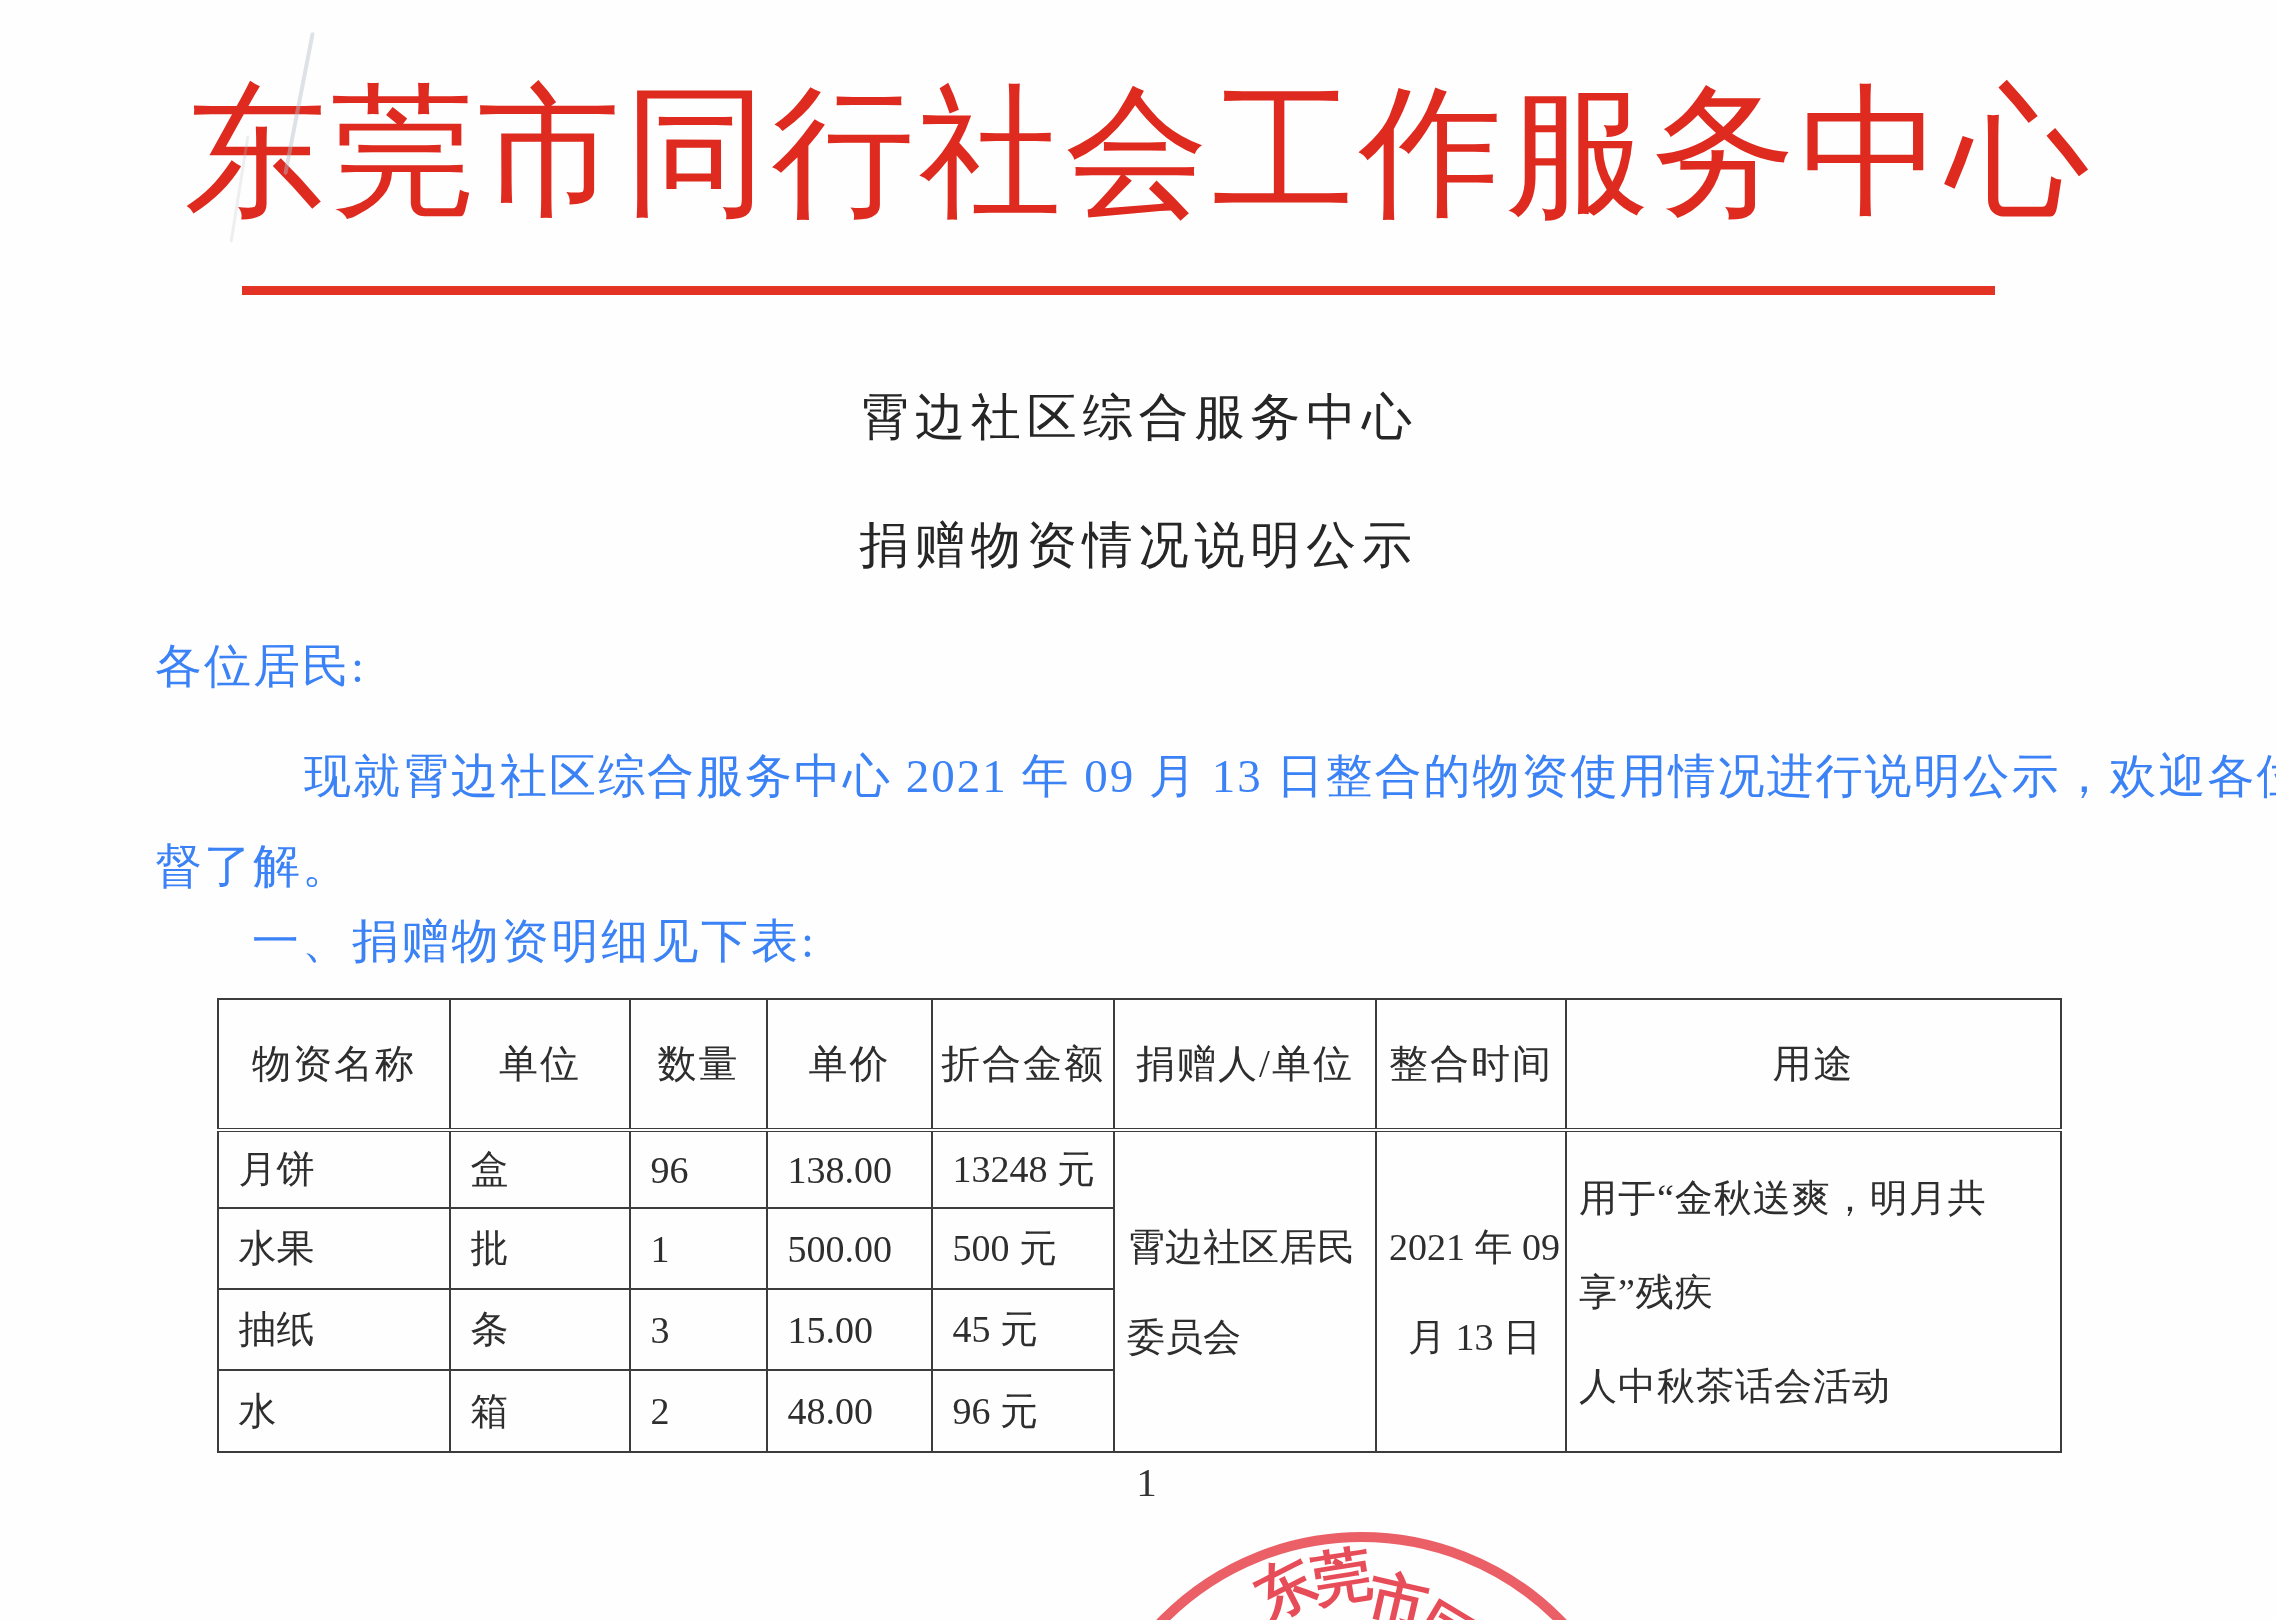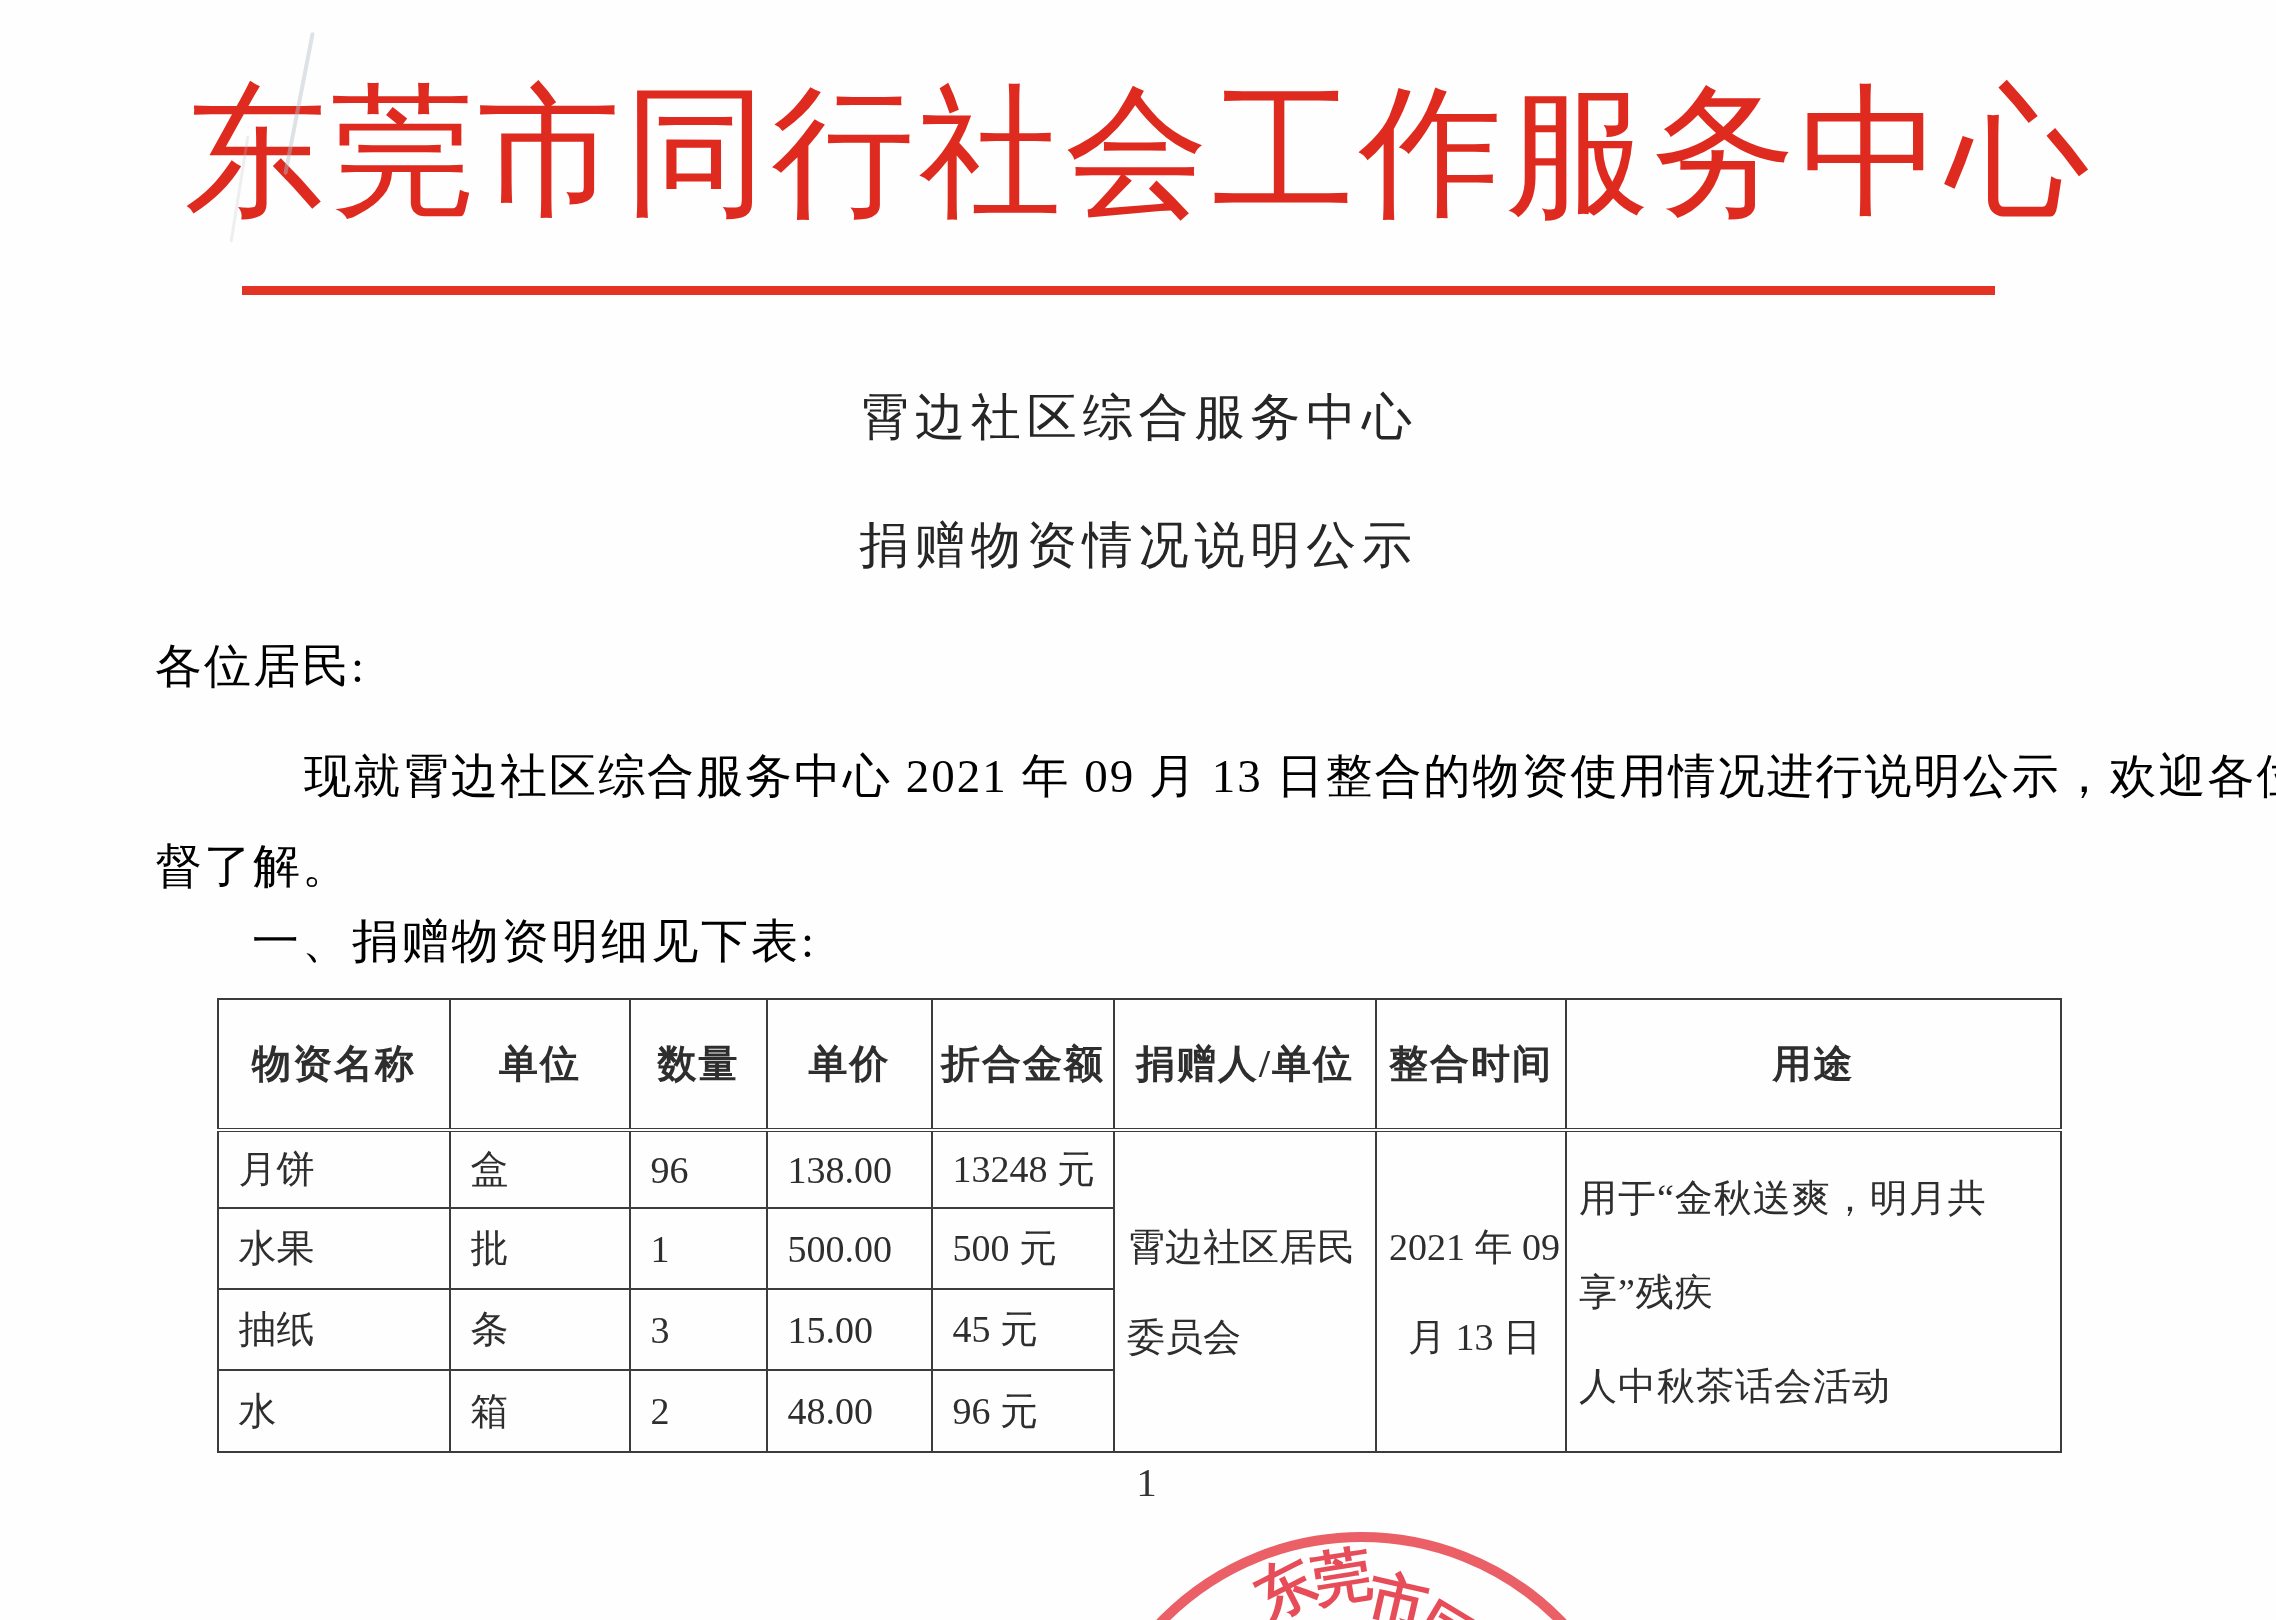--- a/index.html
+++ b/index.html
@@ -20,36 +20,36 @@
   .scan-streak{position:absolute;background:#b9bfc8;border-radius:2.9px;}
   .streak-a{left:297px;top:31px;width:3.9px;height:145px;transform:rotate(11deg);opacity:.45;}
   .streak-b{left:238px;top:135px;width:2.9px;height:108px;transform:rotate(9deg);opacity:.25;}
 
   
   .doc-subtitle{position:absolute;left:0;width:100%;text-align:center;font-size:50px;color:#262626;letter-spacing:5.9px;white-space:nowrap;}
   .subtitle-1{top:384px;}
   .subtitle-2{top:512px;}
 
   
-  .body-text{position:absolute;font-size:47px;color:#000000;white-space:nowrap;letter-spacing:2px;}
+  .body-text{position:absolute;font-size:47px;color:#3b82f6;white-space:nowrap;letter-spacing:2px;}
   .salutation{left:155px;top:635px;}
   .para-line-1{left:304px;top:745px;width:1855px;white-space:nowrap;text-align:justify;text-align-last:justify;}
   .para-line-2{left:155px;top:835px;}
   .section-intro{left:252px;top:910px;letter-spacing:2.9px;}
 
   
   .donation-table{
     position:absolute;left:217px;top:998px;width:1844px;height:455px;
     border-collapse:collapse;table-layout:fixed;font-size:38px;color:#2e2e2e;
   }
   .donation-table th,.donation-table td{
     border:2px solid #3c3c3c;overflow:hidden;
   }
   .donation-table th{
-    font-size:39px;font-weight:bold;text-align:center;vertical-align:middle;
+    font-size:39px;font-weight:normal;text-align:center;vertical-align:middle;
     border-bottom:4.9px double #3c3c3c;letter-spacing:2px;
   }
   .donation-table td{vertical-align:middle;text-align:left;padding-left:19.6px;}
   .donation-table td.merged{padding-left:12px;padding-right:13.7px;}
   .donation-table td.date-cell{text-align:center;padding-left:8px;}
   .cell-line{line-height:90px;}
   .usage-cell .cell-line{line-height:94px;letter-spacing:1px;}
 
   
   .page-number{position:absolute;left:1068px;top:1458px;width:157px;text-align:center;font-size:41px;color:#333;}

